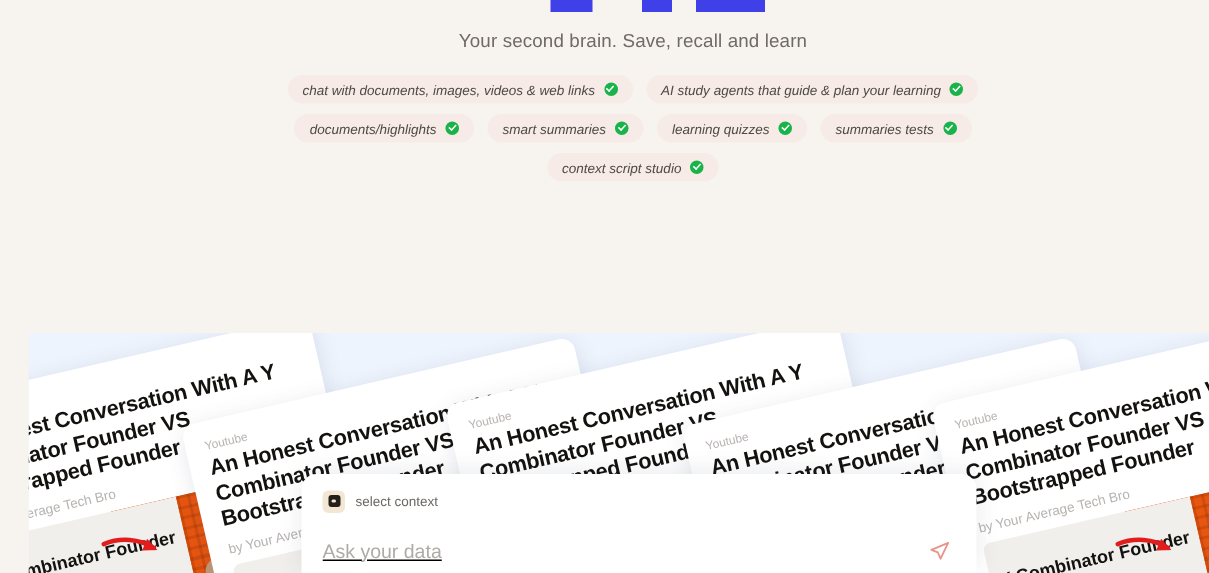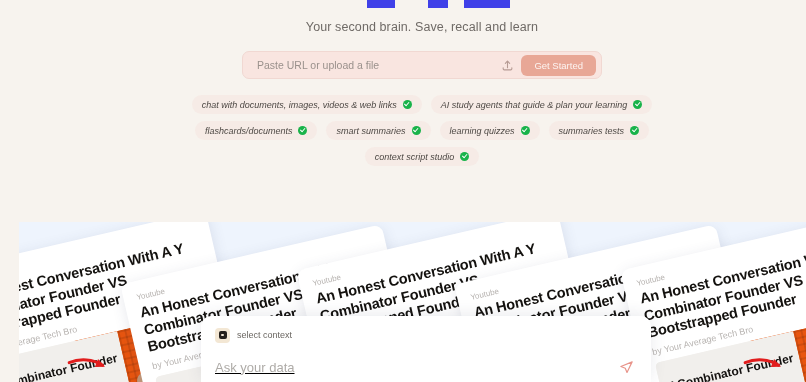--- a/index.html
+++ b/index.html
@@ -196,48 +196,37 @@
   <div class="sel-strip">
     <div class="sel-chip sel-0"></div>
     <div class="sel-chip sel-1"></div>
     <div class="sel-chip sel-2"></div>
   </div>
 
   <section class="hero">
 
     <div class="tagline">Your second brain. Save, recall and learn</div>
 
-    <div class="urlbar">
-      <input class="url-input" type="text" placeholder="Paste URL or upload a file" style="">
-      <button class="upload-btn">
-        <svg width="13" height="13" viewBox="0 0 24 24" fill="none" stroke="#b59a93" stroke-width="2" stroke-linecap="round" stroke-linejoin="round">
-          <path d="M12 16V4"></path>
-          <path d="M8 8l4-4 4 4"></path>
-          <path d="M4 16v2a2 2 0 0 0 2 2h12a2 2 0 0 0 2-2v-2"></path>
-        </svg>
-      </button>
-      <button class="get-started">Get Started</button>
-    </div>
 
     <div class="pills">
 
       <div class="pill-row">
         <span class="pill">
           <span>chat with documents, images, videos &amp; web links</span>
           <span class="check"></span>
         </span>
         <span class="pill">
           <span>AI study agents that guide &amp; plan your learning</span>
           <span class="check"></span>
         </span>
       </div>
 
       <div class="pill-row">
         <span class="pill">
-          <span>flashcards/documents</span>
+          <span>documents/highlights</span>
           <span class="check"></span>
         </span>
         <span class="pill">
           <span>smart summaries</span>
           <span class="check"></span>
         </span>
         <span class="pill">
           <span>learning quizzes</span>
           <span class="check"></span>
         </span>

